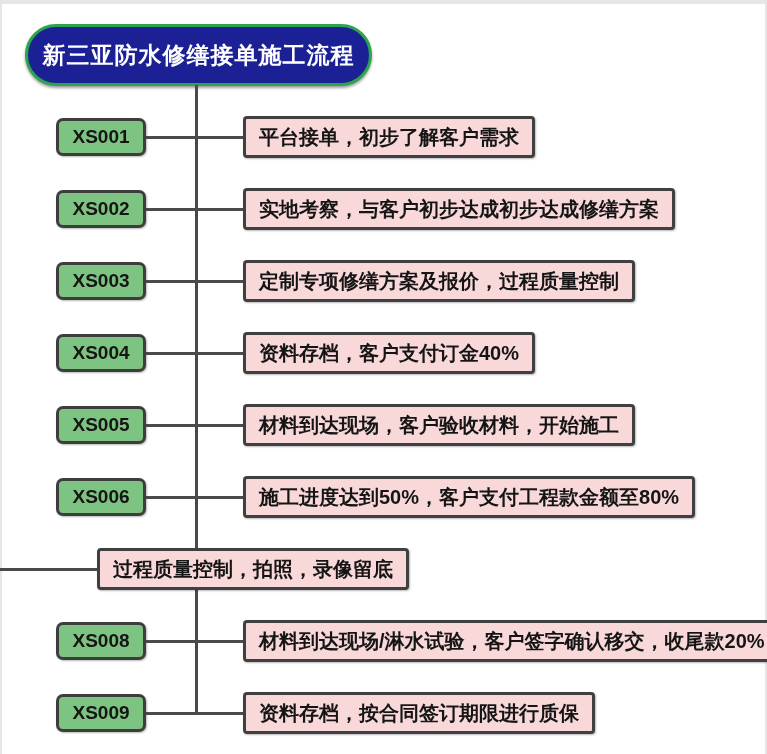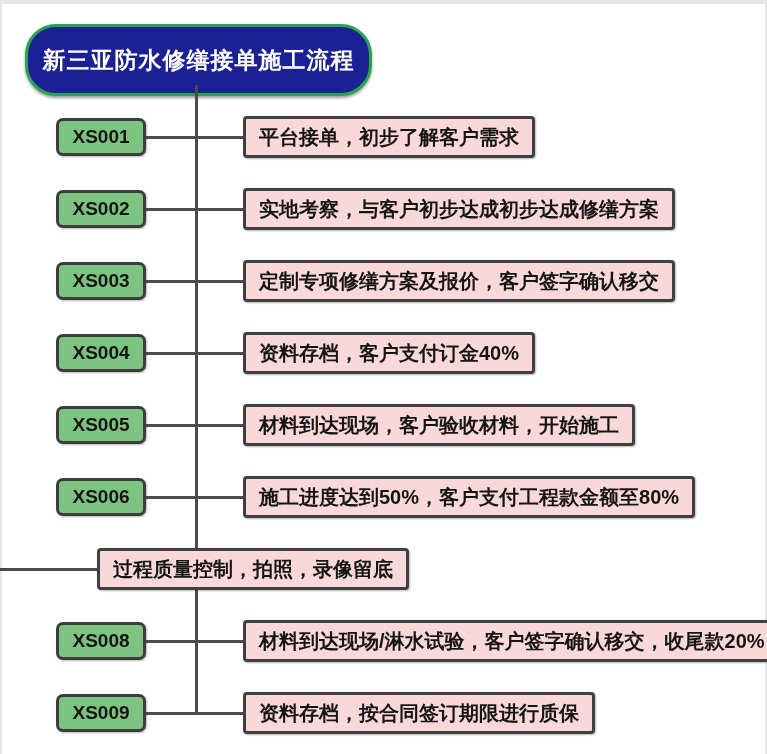--- a/index.html
+++ b/index.html
@@ -5,21 +5,21 @@
   html,body{margin:0;padding:0;background:#ffffff;}
   .canvas{
     position:relative;width:767px;height:754px;background:#ffffff;
     overflow:hidden;font-family:"Liberation Sans",sans-serif;
   }
   .edge-top{position:absolute;left:0;top:0;width:767px;height:4px;background:#e6e6e6;}
   .edge-left{position:absolute;left:0;top:0;width:2px;height:754px;background:#e6e6e6;}
   .edge-right{position:absolute;right:0;top:0;width:2px;height:754px;background:#e6e6e6;}
 
   .title-pill{
-    position:absolute;left:25px;top:24px;width:347px;height:72px;box-sizing:border-box;
+    position:absolute;left:25px;top:24px;width:347px;height:62px;box-sizing:border-box;
     background:#1b2094;border:3px solid #2ba44e;border-radius:31px;
     display:flex;align-items:center;justify-content:center;
     box-shadow:0 2px 3px rgba(0,0,0,0.40);
   }
   .title-pill span{color:#ffffff;font-size:23px;font-weight:700;letter-spacing:1px;white-space:nowrap;}
 
   .trunk{position:absolute;left:195px;top:85px;width:3px;height:628px;background:#4a4a4a;}
 
   .rows{position:absolute;left:0;top:101px;width:767px;text-align:center;}
   .row{height:72px;display:flex;align-items:center;}
@@ -71,21 +71,21 @@
       <div class="desc-box">
           <span>实地考察，与客户初步达成初步达成修缮方案</span>
         </div>
     </div>
     <div class="row">
       <div class="step-box">
           <span>XS003</span>
         </div>
       <div class="h-line"></div>
       <div class="desc-box">
-          <span>定制专项修缮方案及报价，客户签字确认移交</span>
+          <span>定制专项修缮方案及报价，过程质量控制</span>
         </div>
     </div>
     <div class="row">
       <div class="step-box">
           <span>XS004</span>
         </div>
       <div class="h-line"></div>
       <div class="desc-box">
           <span>资料存档，客户支付订金40%</span>
         </div>

